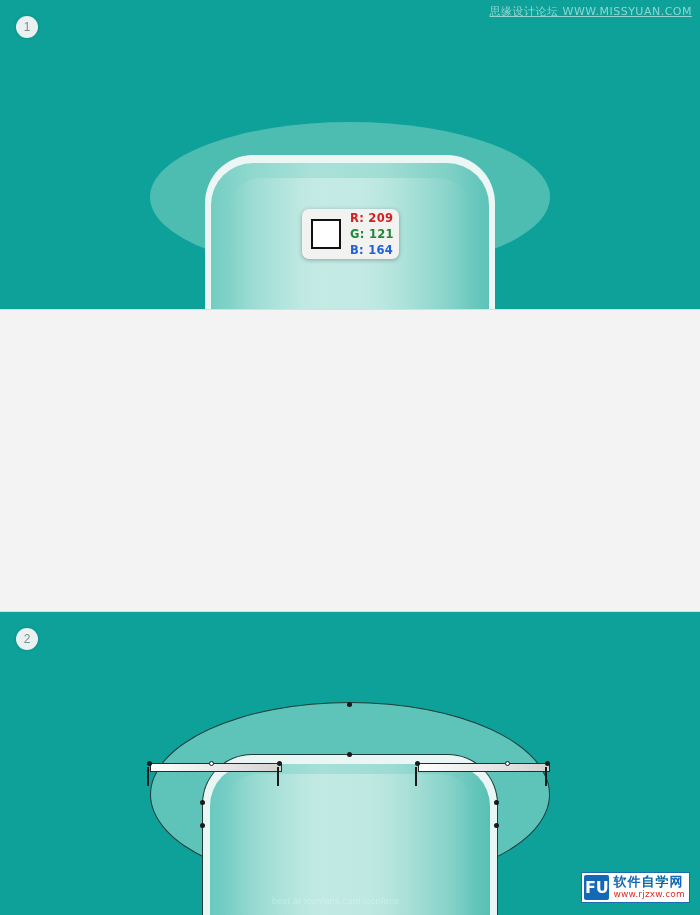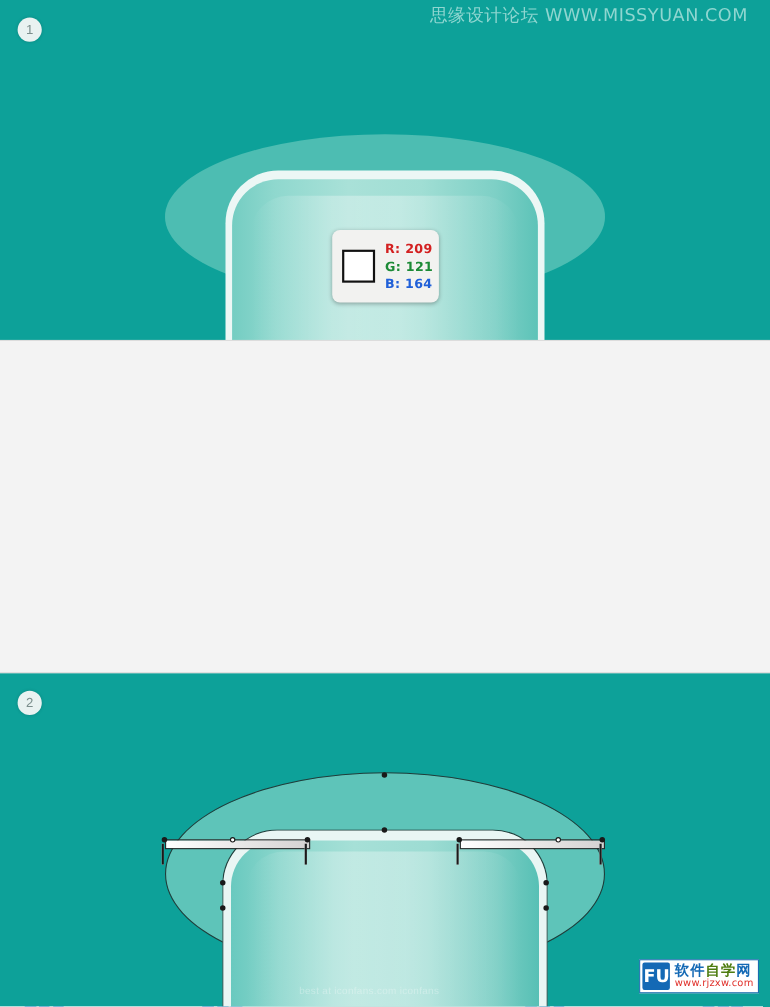--- a/index.html
+++ b/index.html
@@ -24,26 +24,27 @@
     position: absolute; left: 16px; top: 16px;
     width: 22px; height: 22px; border-radius: 50%;
     background: #e9f2f1;
     color: #7b8e8c;
     font-size: 12px; line-height: 22px; text-align: center;
     box-shadow: 0 0 3px rgba(0,0,0,.18);
     z-index: 6;
   }
 
   .watermark-top {
-    position: absolute; right: 20px; top: 4px;
-    font-size: 16px; letter-spacing: .5px;
+    position: absolute; right: 8px; top: 4px;
+    font-size: 11px; letter-spacing: .5px;
     color: #8fd6d0;
     font-family: "DejaVu Sans", sans-serif;
     z-index: 6;
     white-space: nowrap;
+    text-decoration: underline;
   }
 
   
   .ellipse-top {
     position: absolute;
     left: 150px; top: 122px;
     width: 400px; height: 150px;
     border-radius: 50%;
     background: #4dbdb2;
   }
@@ -72,21 +73,21 @@
        rgba(255,255,255,.0) 0%,
        rgba(255,255,255,.30) 30%,
        rgba(255,255,255,.34) 55%,
        rgba(255,255,255,.0) 100%);
   }
 
   
   .color-tip {
     position: absolute;
     left: 302px; top: 209px;
-    width: 97px; height: 66px;
+    width: 97px; height: 50px;
     background: #f2f2f0;
     border-radius: 7px;
     box-shadow: 0 1px 4px rgba(0,0,0,.30);
     display: flex; align-items: center;
     z-index: 5;
   }
   .tip-swatch {
     width: 30px; height: 30px;
     background: #fff;
     border: 2.5px solid #111;
@@ -527,21 +528,21 @@
     width: 25px; height: 25px;
     background: #1469b5; color: #fff;
     font-weight: bold; font-size: 16px;
     display: flex; align-items: center; justify-content: center;
     font-family: "DejaVu Sans", sans-serif;
     border-radius: 2px;
   }
   .logo-txt { margin-left: 4px; line-height: 12px; }
   .logo-cn { font-size: 13px; font-weight: bold; letter-spacing: 1px; }
   .logo-cn .blue { color: #1469b5; }
-  .logo-cn .orange { color: #4d7c0f; }
+  .logo-cn .orange { color: #0369a1; }
   .logo-url { font-size: 9px; color: #e0302a; font-family: "DejaVu Sans", sans-serif; letter-spacing: .2px;}
 
   .divider-line {
     position: absolute; left: 0; width: 700px; height: 1px; background: #dcdcdc;
   }
 </style>
 </head>
 <body>
 
 <div class="stage" id="stage-1">

